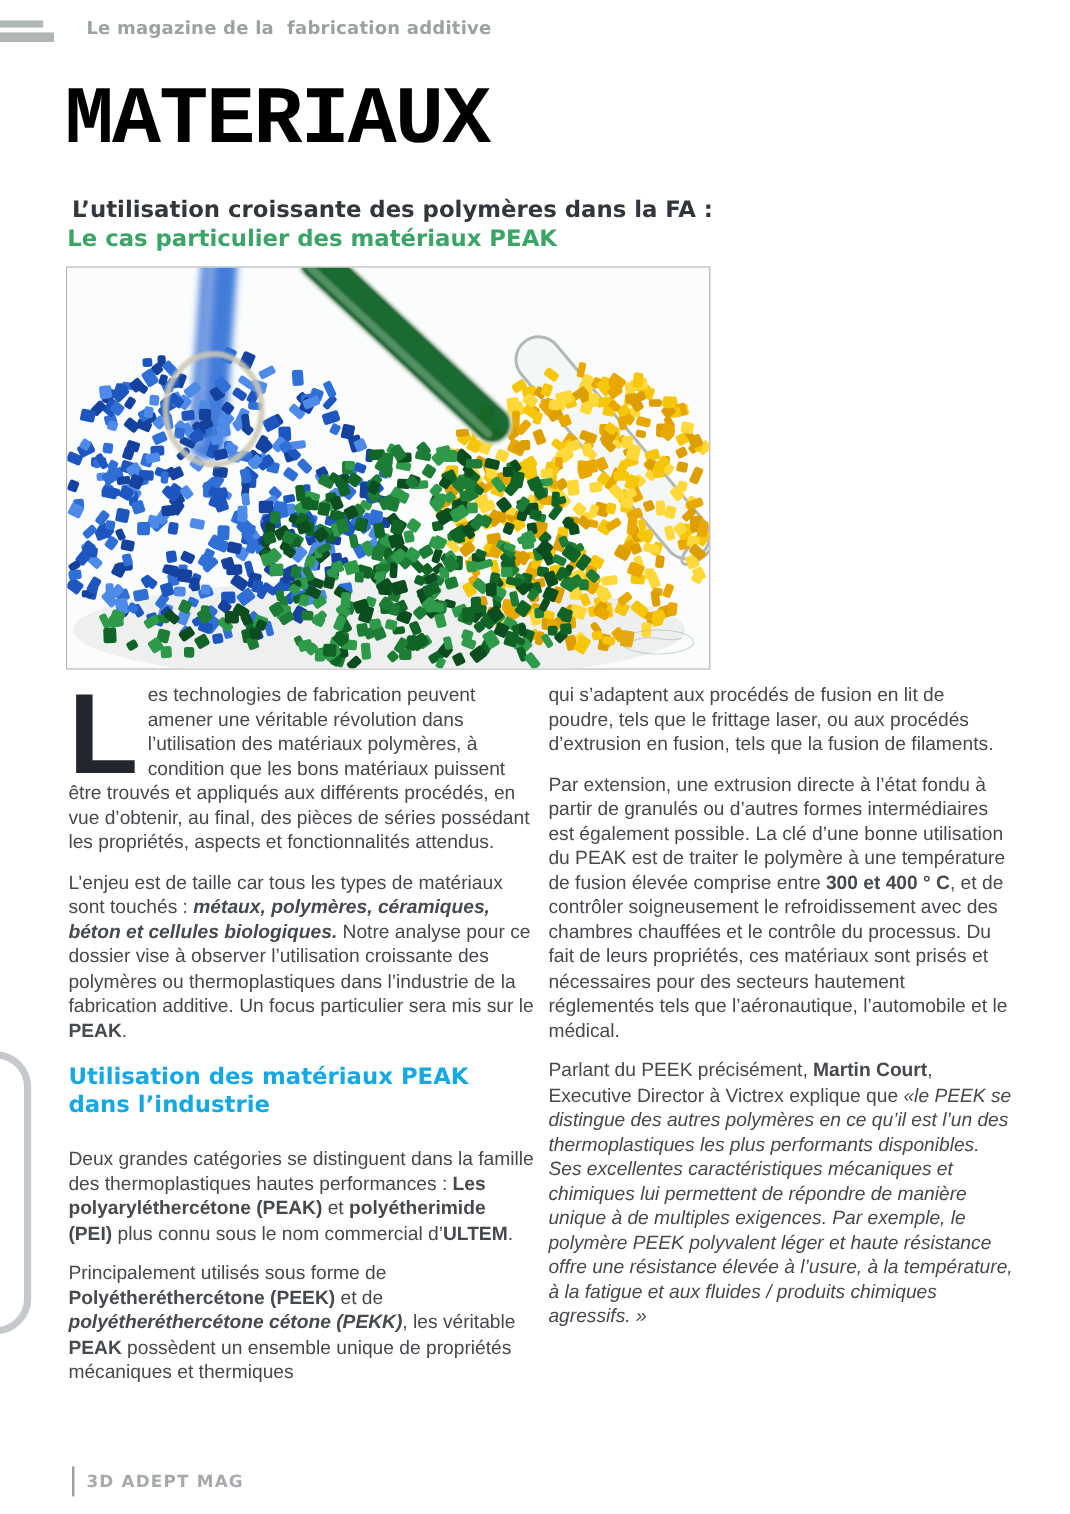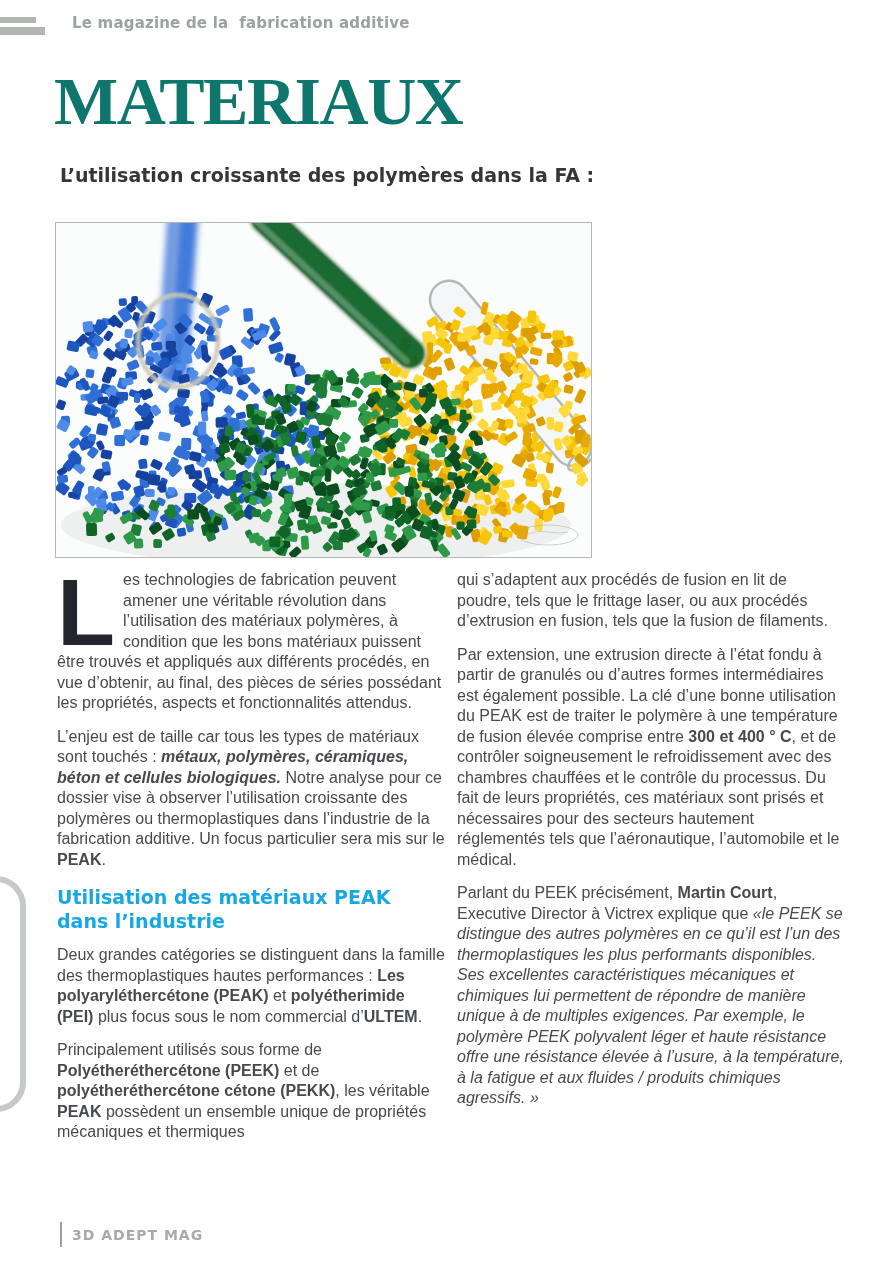--- a/index.html
+++ b/index.html
@@ -10,22 +10,22 @@
   .brand-bar{position:absolute;left:0;background:#b0b7b3;}
   .brand-bar.b1{top:17px;width:36px;height:6px;}
   .brand-bar.b2{top:27px;width:45px;height:8px;}
   .tagline{
     position:absolute;top:14px;left:72px;
     font-family:"DejaVu Sans",sans-serif;font-weight:bold;font-size:15px;
     letter-spacing:.2px;color:#9aa3a0;white-space:pre;
   }
   .title{
     position:absolute;top:62px;left:54px;
-    font-family:Liberation Serif, serif;font-weight:bold;
-    font-size:68px;letter-spacing:-1.5px;color:#0f766e;
+    font-family:Liberation Mono, monospace;font-weight:bold;
+    font-size:68px;letter-spacing:-1.5px;color:#000000;
   }
   .sub-dark{
     position:absolute;top:160px;left:56px;
     font-family:"DejaVu Sans",sans-serif;font-weight:bold;font-size:19px;color:#33373b;
   }
   .sub-green{
     position:absolute;top:188px;left:56px;
     font-family:"DejaVu Sans",sans-serif;font-weight:bold;font-size:19px;color:#3ba568;
   }
   .hero{
@@ -33,21 +33,21 @@
     border:1px solid #b6b6b6;background:#fdfdfd;overflow:hidden;margin:0;padding:0;
   }
   .columns{
     position:absolute;top:570px;left:57px;width:788px;
     display:flex;gap:12px;
   }
   .col{width:388px;font-size:16px;line-height:20.5px;color:#46494d;}
   .body-para{margin:0 0 13px 0;}
   .section-heading{
     font-family:"DejaVu Sans",sans-serif;font-weight:bold;
-    font-size:19px;line-height:24px;color:#18a8e1;margin:15px 0 12px 0;
+    font-size:19px;line-height:24px;color:#18a8e1;margin:15px 0 24px 0;
   }
   .dropcap{
     float:left;font-family:"Liberation Sans",sans-serif;font-weight:bold;
     font-size:95px;line-height:72px;color:#23262e;margin:6px 8px 0 0;
   }
   .side-tab{
     position:absolute;left:-34px;top:876px;width:60px;height:236px;
     border:6px solid #c6c9cb;border-radius:30px;box-sizing:border-box;background:transparent;
   }
   .footer-bar{position:absolute;left:60px;top:1222px;width:2px;height:25px;background:#9b9ea1;}
@@ -61,20 +61,21 @@
 <body>
 
 <div class="page">
 
   <div class="brand-bar b1"></div>
   <div class="brand-bar b2"></div>
   <div class="tagline">Le magazine de la  fabrication additive</div>
 
   <h1 class="title" style="margin:0;">MATERIAUX</h1>
   <h2 class="sub-dark" style="margin:4px;">L’utilisation croissante des polymères dans la FA :</h2>
+  <h2 class="sub-green" style="margin:0;">Le cas particulier des matériaux PEAK</h2>
 
   <figure class="hero" aria-label="Granulés de polymères bleus, verts et jaunes avec tubes à essai en verre"><svg viewBox="0 0 535 334" width="535" height="334">
         <defs>
           <filter id="b3" x="-40%" y="-40%" width="180%" height="180%">
             <feGaussianBlur stdDeviation="3"></feGaussianBlur>
           </filter>
           <filter id="b1" x="-40%" y="-40%" width="180%" height="180%">
             <feGaussianBlur stdDeviation="1.1"></feGaussianBlur>
           </filter>
         </defs>
@@ -1214,22 +1215,22 @@
           <ellipse cx="492" cy="312" rx="30" ry="10" fill="none" stroke="#9fa6ad" stroke-width="1"></ellipse>
           <path d="M470 312 q10 -5 22 -3 q12 2 20 0" fill="none" stroke="#aab0b6" stroke-width="1"></path>
         </g>
       </svg></figure>
 
   <div class="columns">
     <div class="col">
         <p class="body-para"><span class="dropcap">L</span><span>es technologies de fabrication peuvent amener une véritable révolution dans l’utilisation des matériaux polymères, à condition que les bons matériaux puissent être trouvés et appliqués aux différents procédés, en vue d’obtenir, au final, des pièces de séries possédant les propriétés, aspects et fonctionnalités attendus.</span></p>
         <p class="body-para"><span>L’enjeu est de taille car tous les types de matériaux sont touchés : </span><span style="font-weight: bold; font-style: italic;">métaux, polymères, céramiques, béton et cellules biologiques.</span><span> Notre analyse pour ce dossier vise à observer l’utilisation croissante des polymères ou thermoplastiques dans l’industrie de la fabrication additive. Un focus particulier sera mis sur le </span><span style="font-weight: bold;">PEAK</span><span>.</span></p>
         <h3 class="section-heading"><span>Utilisation des matériaux PEAK dans l’industrie</span></h3>
-        <p class="body-para"><span>Deux grandes catégories se distinguent dans la famille des thermoplastiques hautes performances : </span><span style="font-weight: bold;">Les polyaryléthercétone (PEAK)</span><span> et </span><span style="font-weight: bold;">polyétherimide (PEI)</span><span> plus focus sous le nom commercial d’</span><span style="font-weight: bold;">ULTEM</span><span>.</span></p>
-        <p class="body-para"><span>Principalement utilisés sous forme de </span><span style="font-weight: bold;">Polyétheréthercétone (PEEK)</span><span> et de </span><span style="font-weight: bold;">polyétheréthercétone cétone (PEKK)</span><span>, les véritable </span><span style="font-weight: bold;">PEAK</span><span> possèdent un ensemble unique de propriétés mécaniques et thermiques</span></p>
+        <p class="body-para"><span>Deux grandes catégories se distinguent dans la famille des thermoplastiques hautes performances : </span><span style="font-weight: bold;">Les polyaryléthercétone (PEAK)</span><span> et </span><span style="font-weight: bold;">polyétherimide (PEI)</span><span> plus connu sous le nom commercial d’</span><span style="font-weight: bold;">ULTEM</span><span>.</span></p>
+        <p class="body-para"><span>Principalement utilisés sous forme de </span><span style="font-weight: bold;">Polyétheréthercétone (PEEK)</span><span> et de </span><span style="font-weight: bold; font-style: italic;">polyétheréthercétone cétone (PEKK)</span><span>, les véritable </span><span style="font-weight: bold;">PEAK</span><span> possèdent un ensemble unique de propriétés mécaniques et thermiques</span></p>
       </div>
     <div class="col">
         <p class="body-para"><span>qui s’adaptent aux procédés de fusion en lit de poudre, tels que le frittage laser, ou aux procédés d’extrusion en fusion, tels que la fusion de filaments.</span></p>
         <p class="body-para"><span>Par extension, une extrusion directe à l’état fondu à partir de granulés ou d’autres formes intermédiaires est également possible. La clé d’une bonne utilisation du PEAK  est de traiter le polymère à une température de fusion élevée comprise entre </span><span style="font-weight: bold;">300 et 400 ° C</span><span>, et de contrôler soigneusement le refroidissement avec des chambres chauffées et le contrôle du processus. Du fait de leurs propriétés, ces matériaux sont prisés et nécessaires pour des secteurs hautement réglementés tels que l’aéronautique, l’automobile et le médical.</span></p>
         <p class="body-para"><span>Parlant du PEEK précisément, </span><span style="font-weight: bold;">Martin Court</span><span>, Executive Director à Victrex explique que </span><span style="font-style: italic;">«le PEEK se distingue des autres polymères en ce qu’il est l’un des thermoplastiques les plus performants disponibles. Ses excellentes caractéristiques mécaniques et chimiques lui permettent de répondre de manière unique à de multiples exigences. Par exemple, le polymère PEEK polyvalent léger et haute résistance offre une résistance élevée à l’usure, à la température, à la fatigue et aux fluides / produits chimiques agressifs. »</span></p>
       </div>
   </div>
 
   <div class="side-tab"></div>
 

